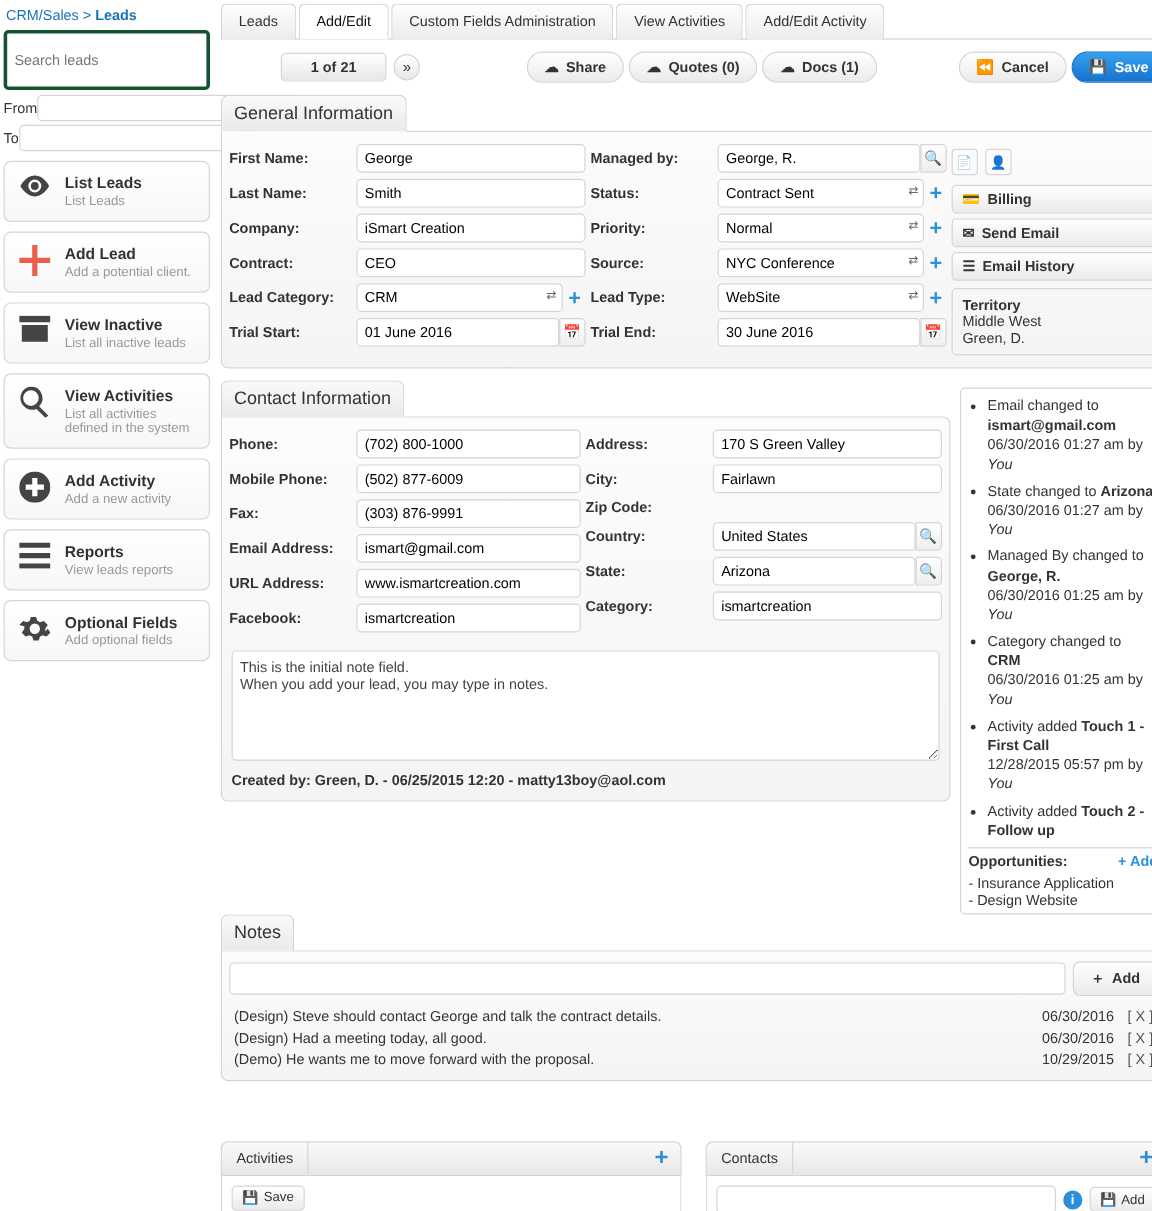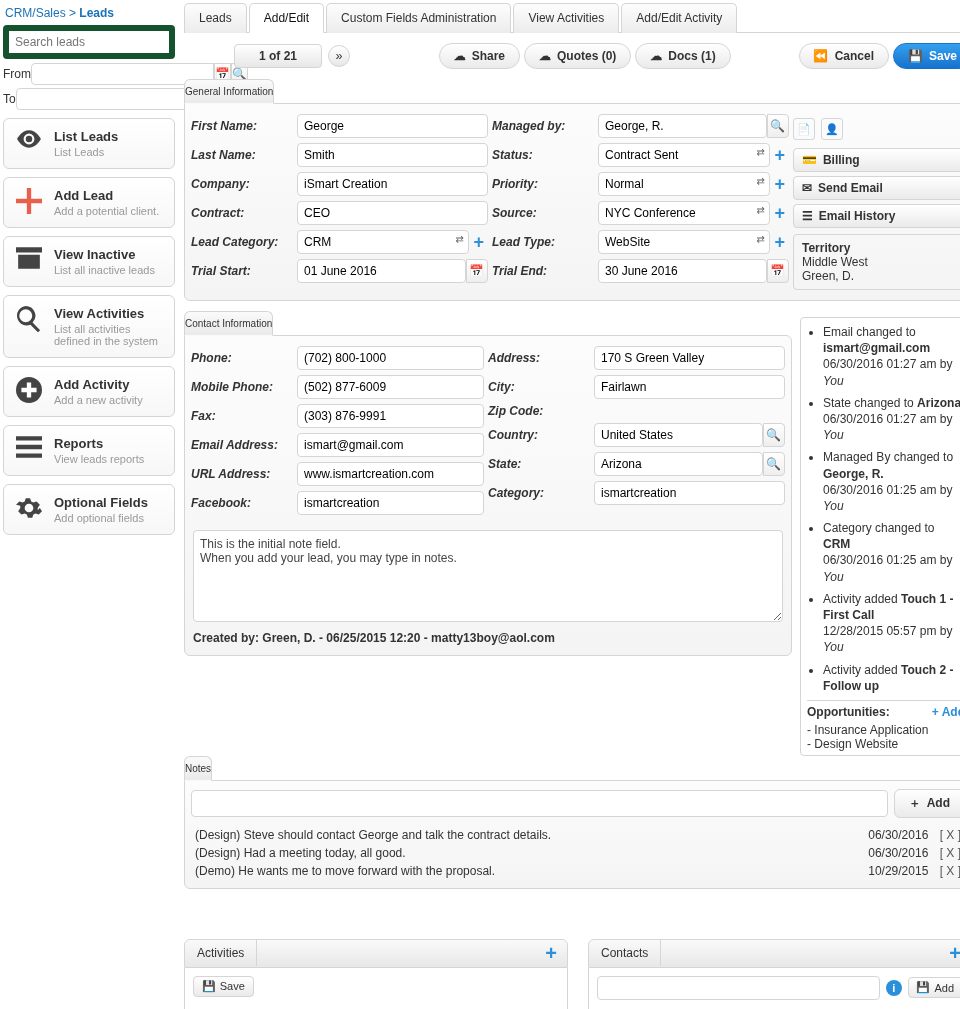--- a/index.html
+++ b/index.html
@@ -2,21 +2,21 @@
 <html><head>
 <meta charset="utf-8">
 <style>
   * { box-sizing: border-box; font-family: "Trebuchet MS", "Lucida Sans", Arial, sans-serif; }
   body { margin:0; background:#fff; font-size:12.5px; color:#333; }
   #app { display:flex; width:960px; }
   
   #sidebar { width:178px; padding:3px 3px 0 3px; }
   .breadcrumb { font-size:12px; color:#1a73b9; padding:3px 2px 5px 2px; }
   .breadcrumb b { font-weight:bold; color:#1a73b9; }
-  .search-box { width:100%; border:6px solid #14532d; border-radius:4px; padding:4px 6px; font-size:12px; color:#a21caf; background:#fff; margin-bottom:4px;}
+  .search-box { width:100%; border:3px solid #14532d; border-radius:4px; padding:15px 6px; font-size:12px; color:#a21caf; background:#fff; margin-bottom:4px;}
   .date-row { display:flex; align-items:center; margin-bottom:3px; font-size:12px;}
   .date-row .lbl { width:36px; color:#333; }
   .date-row .date-input { flex:1; border:1px solid #d5d5d5; border-radius:4px 0 0 4px; height:22px; }
   .mini-btn { width:22px; height:22px; border:1px solid #d5d5d5; display:flex; align-items:center; justify-content:center; color:#444; background:linear-gradient(#fff,#eee); font-size:12px; }
   .mini-btn.right { border-radius:0 4px 4px 0;}
   .nav-item { border:1px solid #d5d5d5; border-radius:6px; margin-top:8px; padding:10px 10px 10px 12px; display:flex; align-items:flex-start; gap:12px; background:linear-gradient(#ffffff,#f7f7f7); cursor:pointer;}
   .nav-item svg { flex:0 0 26px; }
   .nav-item .nt { font-weight:bold; color:#333; font-size:13px; }
   .nav-item .ns { color:#999; font-size:11px; display:block; margin-top:2px;}
   
@@ -25,28 +25,28 @@
   .tab { padding:7px 14px; border:1px solid #d5d5d5; border-bottom:none; border-radius:5px 5px 0 0; background:linear-gradient(#fdfdfd,#ececec); margin-right:2px; font-size:12px; color:#333; cursor:pointer; position:relative; top:1px;}
   .tab.active { background:#fff; border-bottom:1px solid #fff; color:#111; }
   .toolbar { display:flex; align-items:center; padding:10px 0 10px 0; gap:4px;}
   .pager { flex:0 0 auto; display:flex; align-items:center; gap:6px; padding-left:50px;}
   .pager .pgbox { background:linear-gradient(#fff,#e7e7e7); border:1px solid #d5d5d5; border-radius:4px; padding:4px 24px; font-weight:bold; font-size:12px;}
   .pager .next { width:22px; height:22px; border:1px solid #d5d5d5; border-radius:11px; display:flex;align-items:center;justify-content:center; background:linear-gradient(#fff,#e7e7e7);}
   .spacer { flex:1; }
   .pill { border:1px solid #d5d5d5; border-radius:14px; padding:5px 14px; background:linear-gradient(#fff,#eaeaea); font-size:12px; font-weight:bold; color:#333; display:flex; align-items:center; gap:6px; cursor:pointer;}
   .pill.save { background:linear-gradient(#35a0ef,#1672cc); color:#fff; border-color:#1672cc;}
   
-  .sect-tab { display:inline-block; border:1px solid #d5d5d5; border-bottom:1px solid #fafafa; border-radius:6px 6px 0 0; padding:6px 0; background:linear-gradient(#fafafa,#eaeaea); font-size:10px;}
+  .sect-tab { display:inline-block; border:1px solid #d5d5d5; border-bottom:1px solid #fafafa; border-radius:6px 6px 0 0; padding:6px 10px; background:linear-gradient(#fafafa,#eaeaea); font-size:15px;}
   .sect-body { border:1px solid #d5d5d5; border-radius:0 6px 6px 6px; background:linear-gradient(#fcfcfc,#f4f4f4); padding:0; margin-top:-1px; margin-bottom:10px;}
   .sect-body.slim{ padding:0;}
   .form-area { display:flex; padding:10px 6px 10px 6px; gap:4px;}
   .col { flex:1; }
   .col.narrow { flex:0 0 172px; }
   .frow { display:flex; align-items:center; margin-bottom:5px; font-size:12px;}
-  .frow .flabel { width:106px; font-weight:bold; color:#333;font-style:italic; }
+  .frow .flabel { width:106px; font-weight:bold; color:#333; }
   .frow .fval, .frow input.fval, .frow select.fval { flex:1; border:1px solid #d5d5d5; background:#fff; border-radius:4px; padding:4px 6px; font-size:12px; min-width:0;}
   .withicon { display:flex; flex:1; align-items:stretch; }
   .withicon input { border-radius:4px 0 0 4px; border-right:none;}
   .withicon .ic { width:22px; border:1px solid #d5d5d5; border-radius:0 4px 4px 0; display:flex;align-items:center;justify-content:center; background:linear-gradient(#fff,#eee);}
   .plus { color:#2b90d9; font-weight:bold; font-size:18px; padding:0 4px; cursor:pointer;}
   .sel-wrap { position:relative; flex:1; display:flex;}
   .sel-wrap:after { content:"⇅"; position:absolute; right:6px; top:4px; font-size:10px; color:#666; transform:rotate(90deg);}
   
   .minibtn { display:flex; align-items:center; gap:6px; border:1px solid #d5d5d5; border-radius:4px; padding:4px 8px; background:linear-gradient(#fff,#eaeaea); font-size:12px; font-weight:bold; color:#333; margin-bottom:4px; cursor:pointer;}
   .territory { border:1px solid #d5d5d5; border-radius:4px; padding:6px 8px; font-size:12px; margin-top:6px;}

